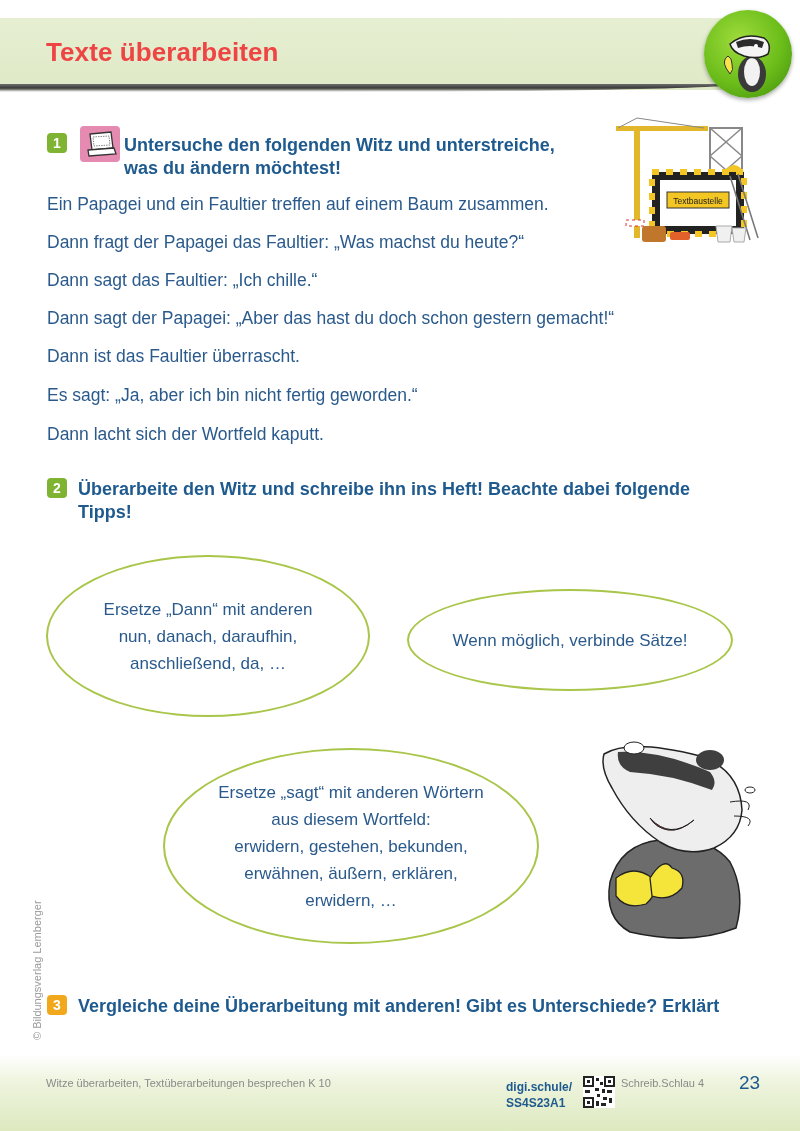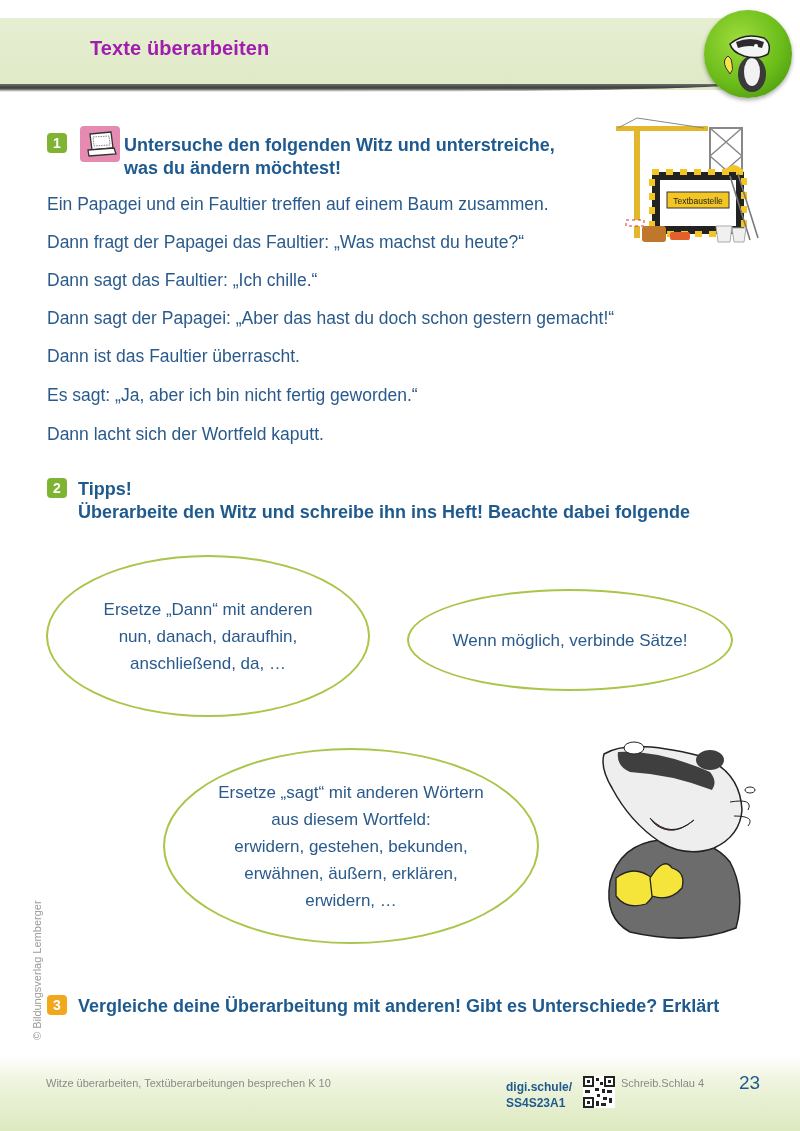--- a/index.html
+++ b/index.html
@@ -10,22 +10,22 @@
   .header-band {
     position: absolute; left: 0; top: 18px; width: 760px; height: 72px;
     background: linear-gradient(180deg, #e6efd2 0%, #dfe9c6 100%);
   }
   .header-shadow {
     position: absolute; left: 0; top: 84px; width: 740px; height: 8px;
     background: linear-gradient(180deg, #6e6e6e 0%, #3b3b3b 50%, rgba(60,60,60,0) 100%);
     border-radius: 0 0 60% 0 / 0 0 100% 0;
   }
   .page-title {
-    position: absolute; left: 46px; top: 37px; font-size: 20px; font-weight: bold;
-    color: #a21caf; letter-spacing: 0.1px; margin-left: 44px;
+    position: absolute; left: 46px; top: 37px; font-size: 26px; font-weight: bold;
+    color: #ef4444; letter-spacing: 0.1px;
   }
   .logo-badge {
     position: absolute; left: 704px; top: 10px; width: 88px; height: 88px; border-radius: 50%;
     background: radial-gradient(circle at 40% 35%, #9fdc3c 0%, #6bbd1a 55%, #3f8a0c 100%);
     box-shadow: 0 2px 4px rgba(0,0,0,0.35);
   }
 
   
   .task-num {
     position: absolute; width: 20px; height: 20px; border-radius: 4px; color: #fff;
@@ -140,22 +140,22 @@
 <div class="story-line" style="top:194px;">Ein Papagei und ein Faultier treffen auf einem Baum zusammen.</div>
 <div class="story-line" style="top:232px;">Dann fragt der Papagei das Faultier: „Was machst du heute?“</div>
 <div class="story-line" style="top:270px;">Dann sagt das Faultier: „Ich chille.“</div>
 <div class="story-line" style="top:308px;">Dann sagt der Papagei: „Aber das hast du doch schon gestern gemacht!“</div>
 <div class="story-line" style="top:346px;">Dann ist das Faultier überrascht.</div>
 <div class="story-line" style="top:385px;">Es sagt: „Ja, aber ich bin nicht fertig geworden.“</div>
 <div class="story-line" style="top:424px;">Dann lacht sich der Wortfeld kaputt.</div>
 
 <div class="task-num green" style="left:47px; top:478px;">2</div>
 <div class="task-heading" style="left:78px; top:478px;">
+  <div>Überarbeite den Witz und schreibe ihn ins Heft! Beachte dabei folgende</div>
   <div>Tipps!</div>
-  <div>Überarbeite den Witz und schreibe ihn ins Heft! Beachte dabei folgende</div>
 </div>
 
 <div class="tip-ellipse" style="left:46px; top:555px; width:324px; height:162px;">
   <div>
     <span>Ersetze „Dann“ mit anderen</span>
     <span>nun, danach, daraufhin,</span>
     <span>anschließend, da, …</span>
   </div>
 </div>
 

